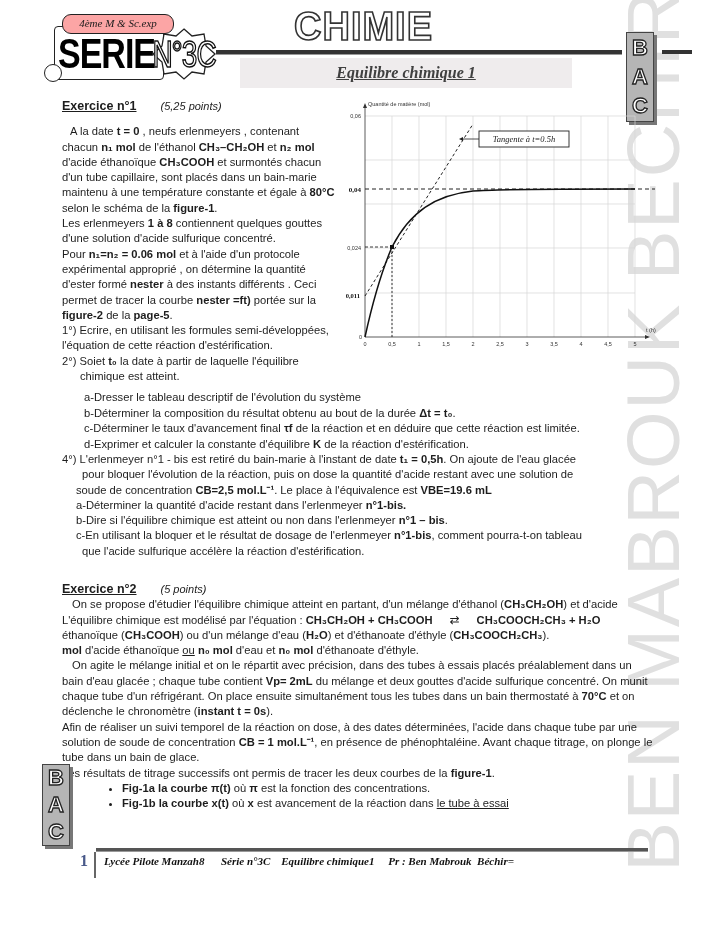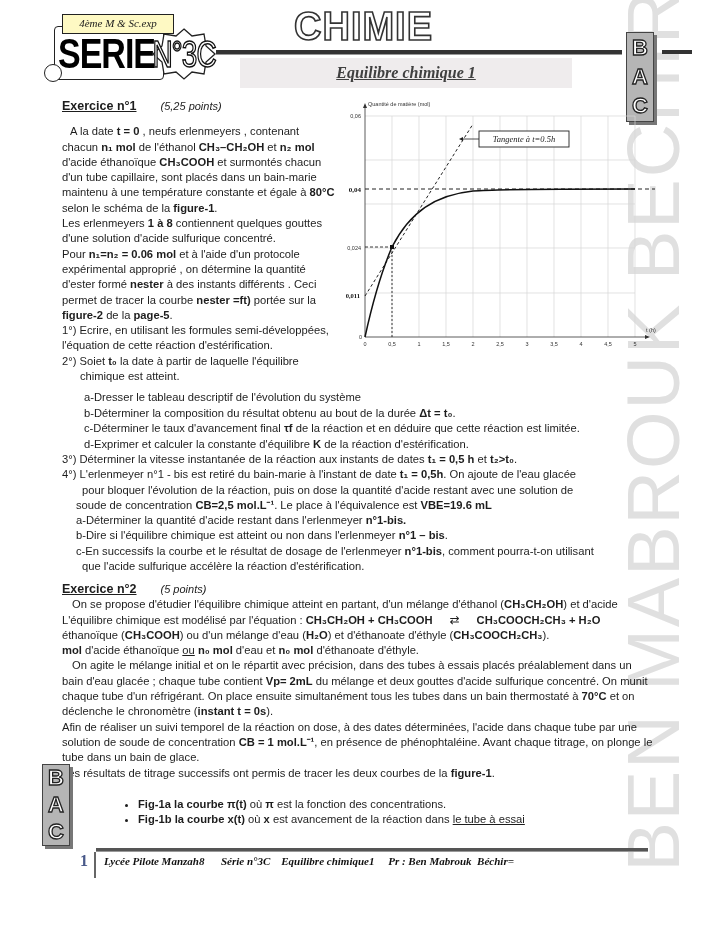--- a/index.html
+++ b/index.html
@@ -1,20 +1,20 @@
 <!DOCTYPE html>
 <html><head>
 <meta charset="utf-8">
 <style>
   html,body{margin:0;padding:0;background:#ffffff;}
   body{width:720px;height:932px;position:relative;overflow:hidden;font-family:"Liberation Sans",sans-serif;color:#1a1a1a;}
   .abs{position:absolute;}
   
   .scroll-badge{left:44px;top:14px;width:138px;height:70px;}
-  .scroll-top{position:absolute;left:18px;top:0;width:110px;height:18px;border:1.5px solid #222;border-radius:0;background:#fef9c3;font-family:"Liberation Serif",serif;font-style:italic;font-size:11px;text-align:center;line-height:17px;}
+  .scroll-top{position:absolute;left:18px;top:0;width:110px;height:18px;border:1.5px solid #222;border-radius:9px;background:#fca5a5;font-family:"Liberation Serif",serif;font-style:italic;font-size:11px;text-align:center;line-height:17px;}
   .scroll-body{position:absolute;left:10px;top:12px;width:108px;height:52px;border:1.5px solid #222;border-radius:4px;background:#fff;}
   .serie-text{position:absolute;left:14px;top:18px;font-family:"Liberation Sans",sans-serif;font-weight:bold;font-size:34px;letter-spacing:-1px;color:#000;transform:scaleY(1.25);transform-origin:top left;line-height:34px;}
   .scroll-curl{position:absolute;left:0;top:50px;width:16px;height:16px;border:1.5px solid #222;border-radius:50%;background:#fff;}
   .num-badge{left:152px;top:28px;width:64px;height:52px;}
   .num-badge svg{position:absolute;left:0;top:0;}
   .num-text{position:absolute;left:0;top:6px;width:64px;text-align:center;font-family:"Liberation Sans",sans-serif;font-size:28px;color:#fff;-webkit-text-stroke:1.2px #111;letter-spacing:-1px;transform:scaleY(1.3);transform-origin:top;}
   .head-line{left:216px;top:50px;width:406px;height:4px;background:#333;border-bottom:1.5px solid #999;}
   .head-line-r{left:662px;top:50px;width:30px;height:4px;background:#333;}
   .chimie{left:294px;top:5px;font-family:"Liberation Sans",sans-serif;font-weight:bold;font-size:38px;color:#fff;-webkit-text-stroke:1.6px #333;letter-spacing:1px;transform:scaleY(1.05);}
   .subtitle-box{left:240px;top:58px;width:332px;height:30px;background:#efeced;display:flex;align-items:center;justify-content:center;}
@@ -33,21 +33,21 @@
   .ind{padding-left:18px;}
   .ind3{padding-left:22px;}
   .line{white-space:nowrap;}
   
   .chart{left:340px;top:100px;width:330px;height:252px;}
   
   .footer-line{left:96px;top:848px;width:552px;height:3px;background:#555;border-bottom:1px solid #999;}
   .footer-vbar{left:94px;top:852px;width:2px;height:26px;background:#666;}
   .footer-page{left:80px;top:852px;font-family:"Liberation Serif",serif;font-weight:bold;font-size:16px;color:#4a5a8a;}
   .footer-text{left:104px;top:855px;font-family:"Liberation Serif",serif;font-style:italic;font-weight:bold;font-size:11px;color:#111;white-space:pre;}
-  ul.bul{margin:16px;padding-left:60px;}
+  ul.bul{margin:0;padding-left:60px;}
   ul.bul li{margin:0;}
 </style>
 </head>
 <body>
 
 <div class="abs watermark">
     <span>BEN MABROUK BECHIR</span>
   </div>
 
 <div class="abs scroll-badge">
@@ -160,27 +160,26 @@
     </g>
     <text x="306" y="232" font-family="Liberation Sans, sans-serif" font-size="5.5" fill="#333">t (h)</text>
   </svg>
 </div>
 
 <div class="abs txt" style="left:62px;top:390px;width:560px;">
   <div class="line ind3" style="line-height:15.5px;">a-Dresser le tableau descriptif de l'évolution du système</div>
   <div class="line ind3" style="line-height:15.5px;"><span>b-Déterminer la composition du résultat obtenu  au  bout de  la  durée </span><b>Δt = t₀</b><span>.</span></div>
   <div class="line ind3" style="line-height:15.5px;"><span>c-Déterminer le taux d'avancement final </span><b>τf</b><span> de la réaction et en déduire que cette réaction est limitée.</span></div>
   <div class="line ind3" style="line-height:15.5px;"><span>d-Exprimer et calculer la constante d'équilibre </span><b>K</b><span> de la réaction d'estérification.</span></div>
-  <div class="line"><span>3°) Déterminer  la  vitesse  instantanée  de la réaction aux instants de dates   </span><b>t₁ = 0,5 h</b><span> et </span><b>t₂&gt;t₀</b><span>.</span></div>
   <div class="line"><span>4°) L'erlenmeyer n°1 - bis est retiré du bain-marie à l'instant de date </span><b>t₁ = 0,5h</b><span>. On  ajoute  de l'eau   glacée</span></div>
   <div class="line" style="padding-left:20px;">pour  bloquer  l'évolution   de  la  réaction, puis on dose la quantité d'acide restant avec une solution de</div>
   <div class="line" style="padding-left:14px;"><span>soude de  concentration    </span><b>CB=2,5 mol.L⁻¹</b><span>. Le place  à l'équivalence est </span><b>VBE=19.6 mL</b></div>
   <div class="line" style="padding-left:14px;"><span>a-Déterminer la quantité d'acide restant  dans   l'erlenmeyer  </span><b>n°1-bis.</b></div>
   <div class="line" style="padding-left:14px;"><span>b-Dire si l'équilibre chimique est atteint ou non dans l'erlenmeyer </span><b>n°1 – bis</b><span>.</span></div>
-  <div class="line" style="padding-left:14px;"><span>c-En successifs la courbe  et le résultat de dosage de l'erlenmeyer </span><b>n°1-bis</b><span>, comment  pourra-t-on  utilisant</span></div>
+  <div class="line" style="padding-left:14px;"><span>c-En utilisant la bloquer  et le résultat de dosage de l'erlenmeyer </span><b>n°1-bis</b><span>, comment  pourra-t-on  tableau</span></div>
   <div class="line" style="padding-left:20px;">que l'acide  sulfurique accélère la réaction d'estérification.</div>
 </div>
 
 <div class="abs txt" style="left:62px;top:582px;width:576px;">
   <div>
     <span class="ex-title">Exercice n°2</span><span class="ex-points">(5 points)</span>
   </div>
   <div class="line" style="padding-left:10px;"><span>On se propose d'étudier l'équilibre chimique atteint en partant, d'un mélange   d'éthanol (</span><b>CH₃CH₂OH</b><span>) et d'acide</span></div>
   <div class="line"><span>L'équilibre chimique est modélisé par l'équation :  </span><b>CH₃CH₂OH + CH₃COOH</b><span style="display:inline-block;width:44px;text-align:center;font-size:12px;">⇄</span><b>CH₃COOCH₂CH₃ + H₂O</b></div>
   <div class="line"><span>éthanoïque (</span><b>CH₃COOH</b><span>) ou d'un mélange d'eau (</span><b>H₂O</b><span>) et d'éthanoate d'éthyle (</span><b>CH₃COOCH₂CH₃</b><span>).</span></div>

